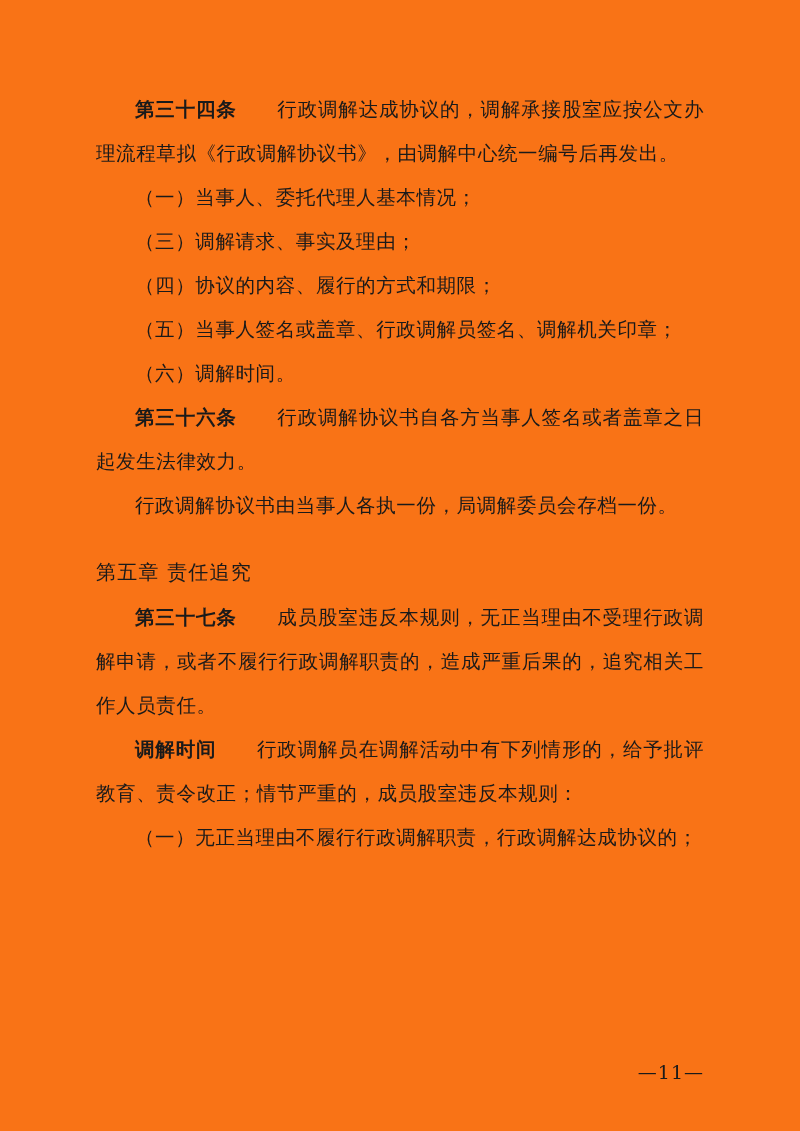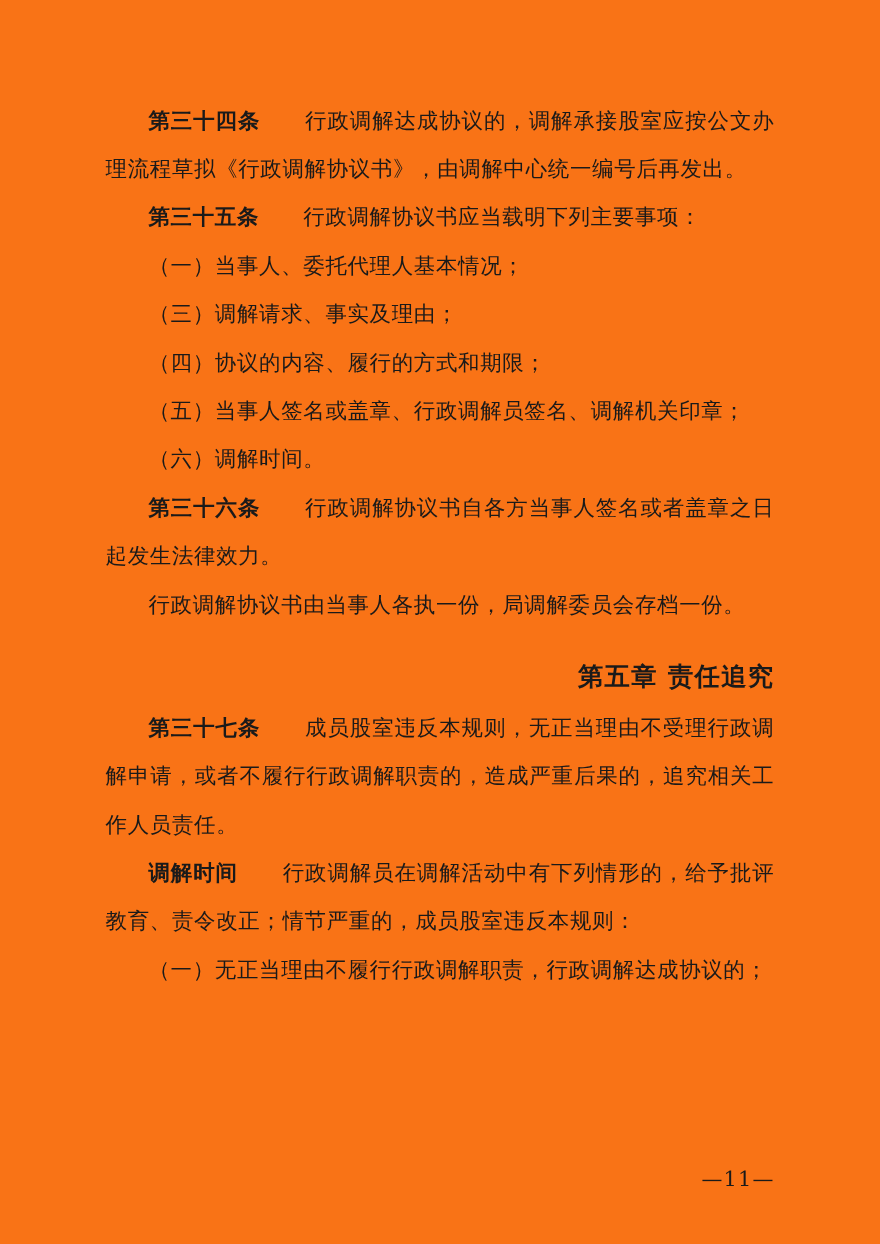--- a/index.html
+++ b/index.html
@@ -37,23 +37,23 @@
     letter-spacing: 0.6px;
     white-space: pre-wrap;
   }
   .indent {
     text-indent: 2em;
   }
   .indent-sub {
     text-indent: 2em;
   }
   .chapter-title {
-    text-align: right;
-    font-size: 23px;
-    font-weight: bold;
+    text-align: left;
+    font-size: 20px;
+    font-weight: normal;
     line-height: 44px;
     letter-spacing: 1.2px;
     margin: 18px 0 2px 0;
   }
   .spacer-sm { height: 4px; }
   .page-number {
     position: absolute;
     right: 96px;
     bottom: 48px;
     font-size: 19px;
@@ -66,21 +66,20 @@
   }
 </style>
 </head>
 <body>
 
 <div class="page">
   <div class="content">
 
     <p class="para indent"><span class="seg-bold">第三十四条</span><span>　　</span><span>行政调解达成协议的，调解承接股室应按公文办理流程草拟《行政调解协议书》，由调解中心统一编号后再发出。</span></p>
 
-    <p class="para indent"><span class="seg-bold">第三十五条</span><span>　　</span><span>行政调解协议书应当载明下列主要事项：</span></p>
 
     <p class="para indent-sub">（一）当事人、委托代理人基本情况；</p>
     <p class="para indent-sub">（三）调解请求、事实及理由；</p>
     <p class="para indent-sub">（四）协议的内容、履行的方式和期限；</p>
     <p class="para indent-sub">（五）当事人签名或盖章、行政调解员签名、调解机关印章；</p>
     <p class="para indent-sub">（六）调解时间。</p>
 
     <p class="para indent"><span class="seg-bold">第三十六条</span><span>　　</span><span>行政调解协议书自各方当事人签名或者盖章之日起发生法律效力。</span></p>
 
     <p class="para indent">行政调解协议书由当事人各执一份，局调解委员会存档一份。</p>

